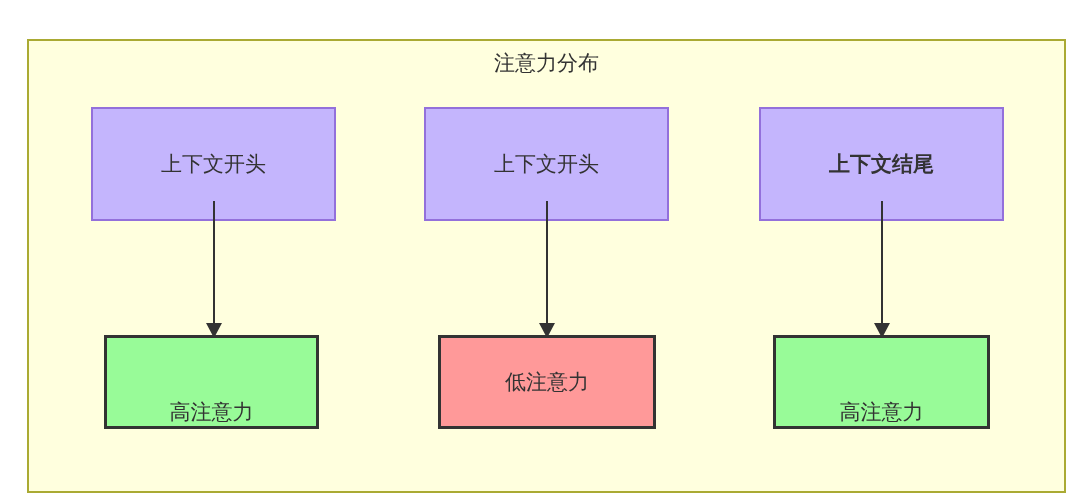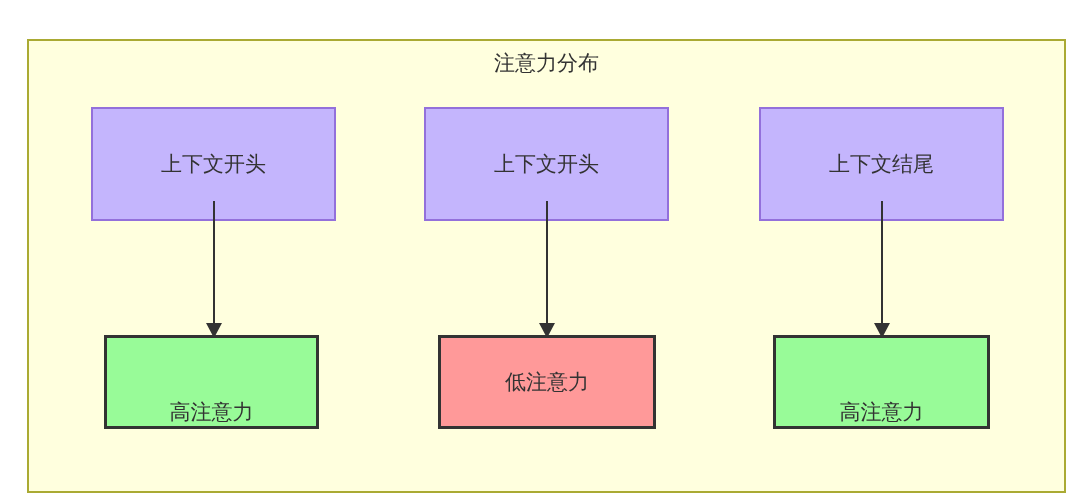--- a/index.html
+++ b/index.html
@@ -44,21 +44,21 @@
   }
   .ctx-node {
     width: 245px;
     height: 114px;
     top: 66px;
     background: #c4b5fd;
     border: 2px solid #9370db;
   }
   .ctx-1 { left: 62px; }
   .ctx-2 { left: 395px; }
-  .ctx-3 { left: 730px; }
+  .ctx-3 { left: 730px; font-weight: bold; }
   .att-node {
     width: 215px;
     height: 94px;
     top: 294px;
     border: 3px solid #333333;
   }
   .att-high { background: #98fb98; align-items: flex-end; }
   .att-low  { background: #ff9999; }
   .att-1 { left: 75px; }
   .att-2 { left: 409px; width: 218px; font-family: Liberation Serif, serif; }

